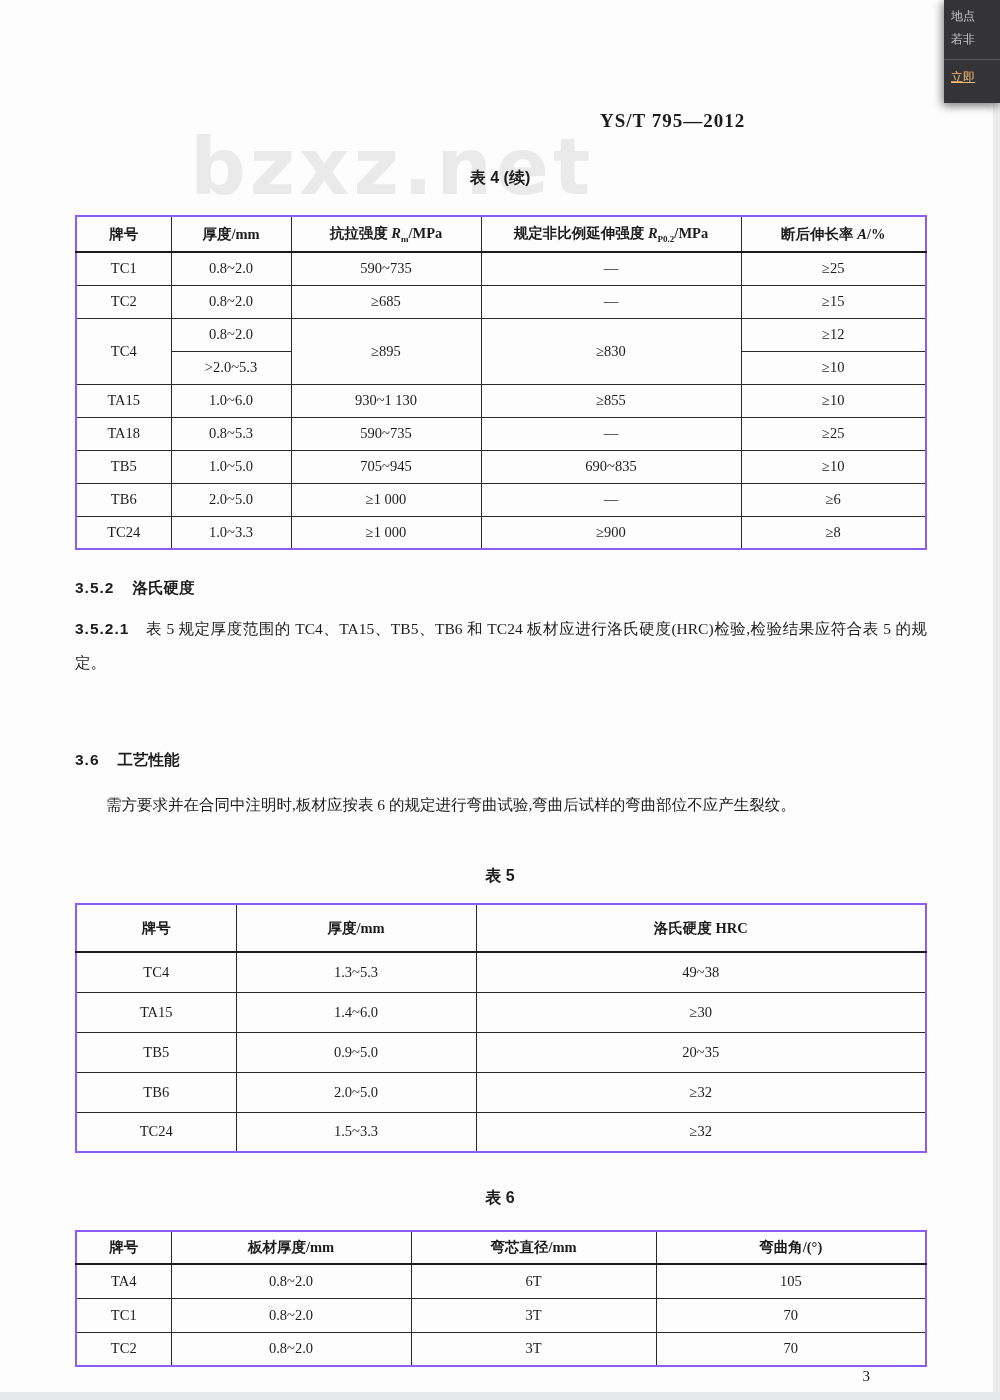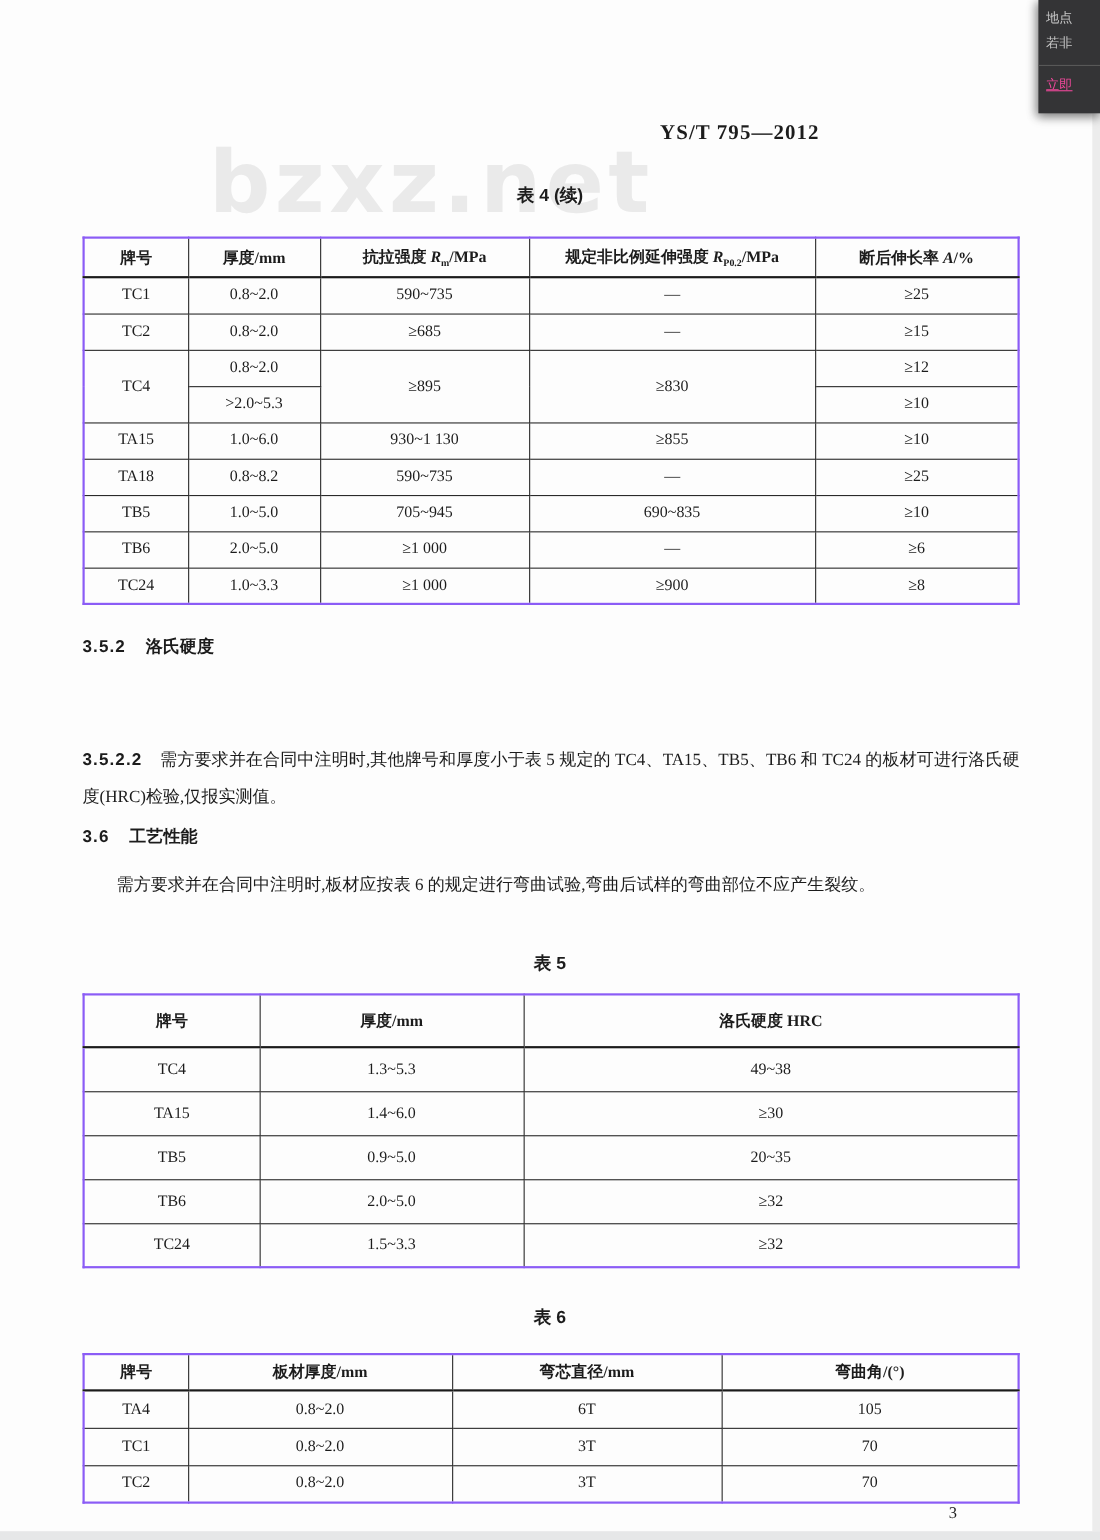--- a/index.html
+++ b/index.html
@@ -16,21 +16,21 @@
 
   
   .overlay-box {
     position:absolute; top:0; right:0; width:56px; height:103px;
     background:#343436; color:#c9c9c9; overflow:hidden;
     font-family:"Liberation Sans","DejaVu Sans",sans-serif; font-size:12px;
     box-shadow:0 3px 9px rgba(0,0,0,.38), -3px 2px 8px rgba(0,0,0,.22);
     padding:5px 0 0 7px; line-height:23px; white-space:nowrap;
   }
   .overlay-box .divider { border-top:1px solid #585858; margin:8px 0 6px -7px; width:60px; }
-  .overlay-link { color:#ec4899; text-decoration:underline; cursor:pointer; }
+  .overlay-link { color:#fdba74; text-decoration:underline; cursor:pointer; }
 
   .doc-number {
     position:absolute; top:110px; left:600px; width:300px; text-align:left;
     font-weight:bold; font-size:19px; letter-spacing:1px;
   }
 
   .watermark {
     position:absolute; left:190px; top:122px; z-index:0;
     font-family:"DejaVu Sans","Liberation Sans",sans-serif;
     font-weight:bold; font-size:78px; color:#eaeaea; letter-spacing:4px;
@@ -148,21 +148,21 @@
         </tr>
         <tr>
           <td>TA15</td>
           <td>1.0~6.0</td>
           <td>930~1 130</td>
           <td>≥855</td>
           <td>≥10</td>
         </tr>
         <tr>
           <td>TA18</td>
-          <td>0.8~8.2</td>
+          <td>0.8~5.3</td>
           <td>590~735</td>
           <td>—</td>
           <td>≥25</td>
         </tr>
         <tr>
           <td>TB5</td>
           <td>1.0~5.0</td>
           <td>705~945</td>
           <td>690~835</td>
           <td>≥10</td>
@@ -181,24 +181,24 @@
           <td>≥900</td>
           <td>≥8</td>
         </tr>
       </tbody>
     </table>
 
   <div class="clause-head" id="sec-352">
     <span class="num">3.5.2</span><span>洛氏硬度</span>
   </div>
 
-
-  <div class="para" id="p-3522">
-    <span class="num">3.5.2.2</span><span>需方要求并在合同中注明时,其他牌号和厚度小于表 5 规定的 TC4、TA15、TB5、TB6 和 TC24 的板材可进行洛氏硬度(HRC)检验,仅报实测值。</span>
-  </div>
+  <div class="para" id="p-3521">
+    <span class="num">3.5.2.1</span><span>表 5 规定厚度范围的 TC4、TA15、TB5、TB6 和 TC24 板材应进行洛氏硬度(HRC)检验,检验结果应符合表 5 的规定。</span>
+  </div>
+
 
   <div class="clause-head" id="sec-36">
     <span class="num">3.6</span><span>工艺性能</span>
   </div>
 
   <div class="para" id="p-36">
     <span>需方要求并在合同中注明时,板材应按表 6 的规定进行弯曲试验,弯曲后试样的弯曲部位不应产生裂纹。</span>
   </div>
 
   <div class="tbl-title" id="t5-title">表 5</div>

